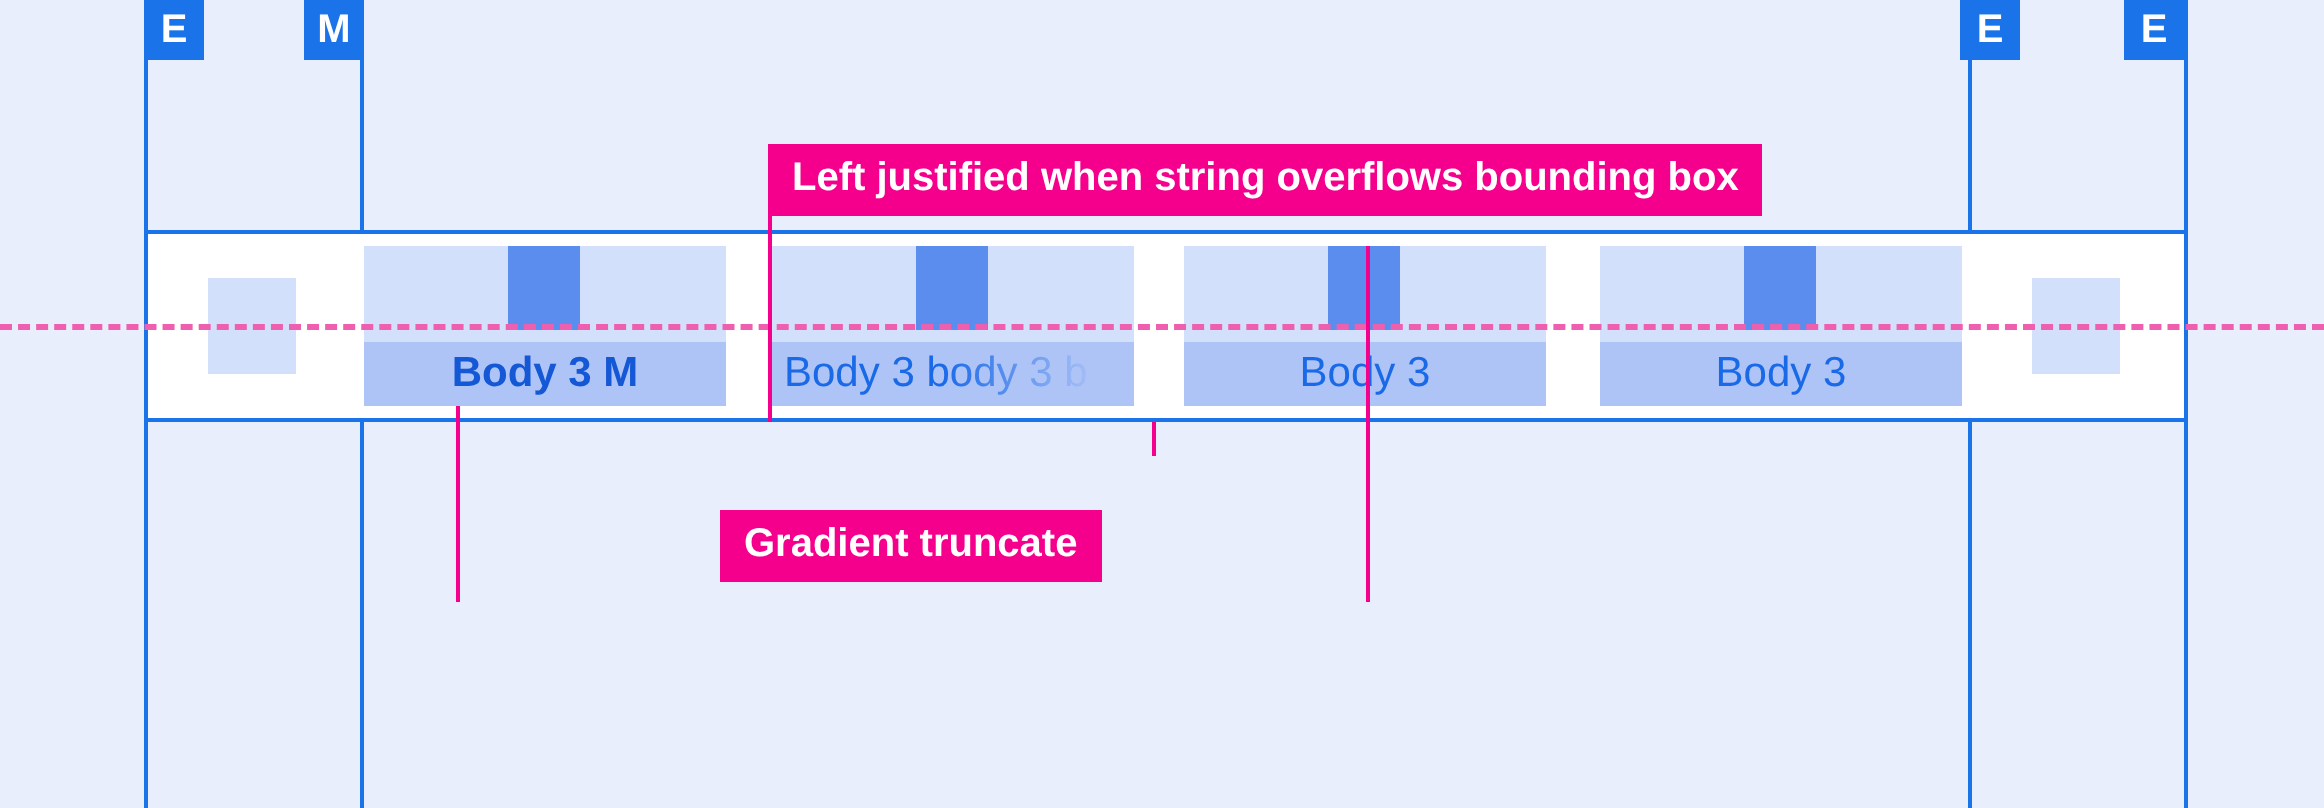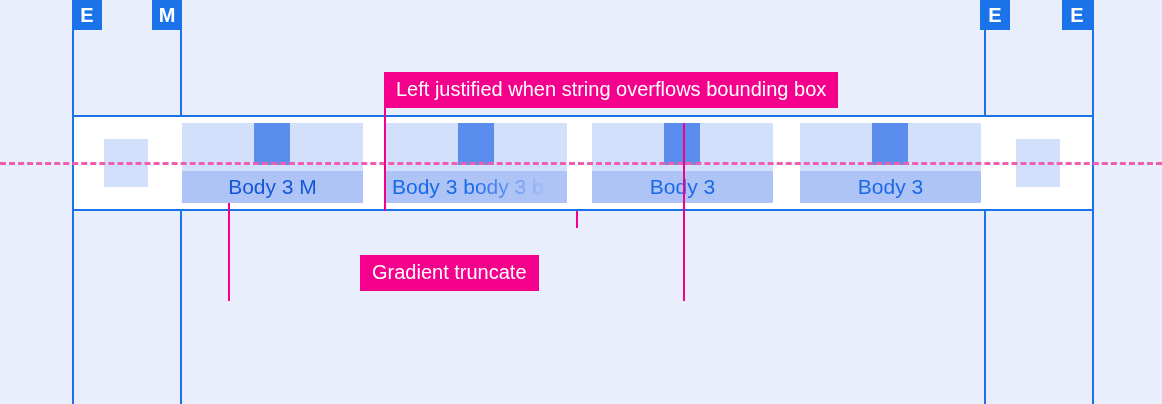--- a/index.html
+++ b/index.html
@@ -102,21 +102,21 @@
     left: 0;
     width: 100%;
     height: 32px;
     line-height: 32px;
     font-size: 21px;
     color: #1a6ae8;
     white-space: nowrap;
   }
   .label.center { text-align: center; }
   .label.leftjust { text-align: left; padding-left: 6px; box-sizing: border-box; }
-  .label.medium { font-weight: normal; color: #1558d6; }
+  .label.medium { font-weight: bold; color: #1558d6; }
 
   
   .grad-mask {
     position: absolute;
     top: 48px;
     right: 0;
     width: 96px;
     height: 32px;
     background: linear-gradient(to right, rgba(174,196,247,0) 0%, rgba(174,196,247,1) 82%);
     pointer-events: none;
@@ -130,21 +130,21 @@
     width: 1162px;
     height: 0;
     border-top: 3px dashed #ef5fb0;
   }
 
   
   .callout {
     position: absolute;
     background: #f5008c;
     color: #ffffff;
-    font-weight: normal;
+    font-weight: bold;
     font-size: 20px;
     padding: 6px 12px 7px 12px;
     white-space: nowrap;
     box-sizing: border-box;
   }
 
   
   .connector {
     position: absolute;
     width: 2px;

